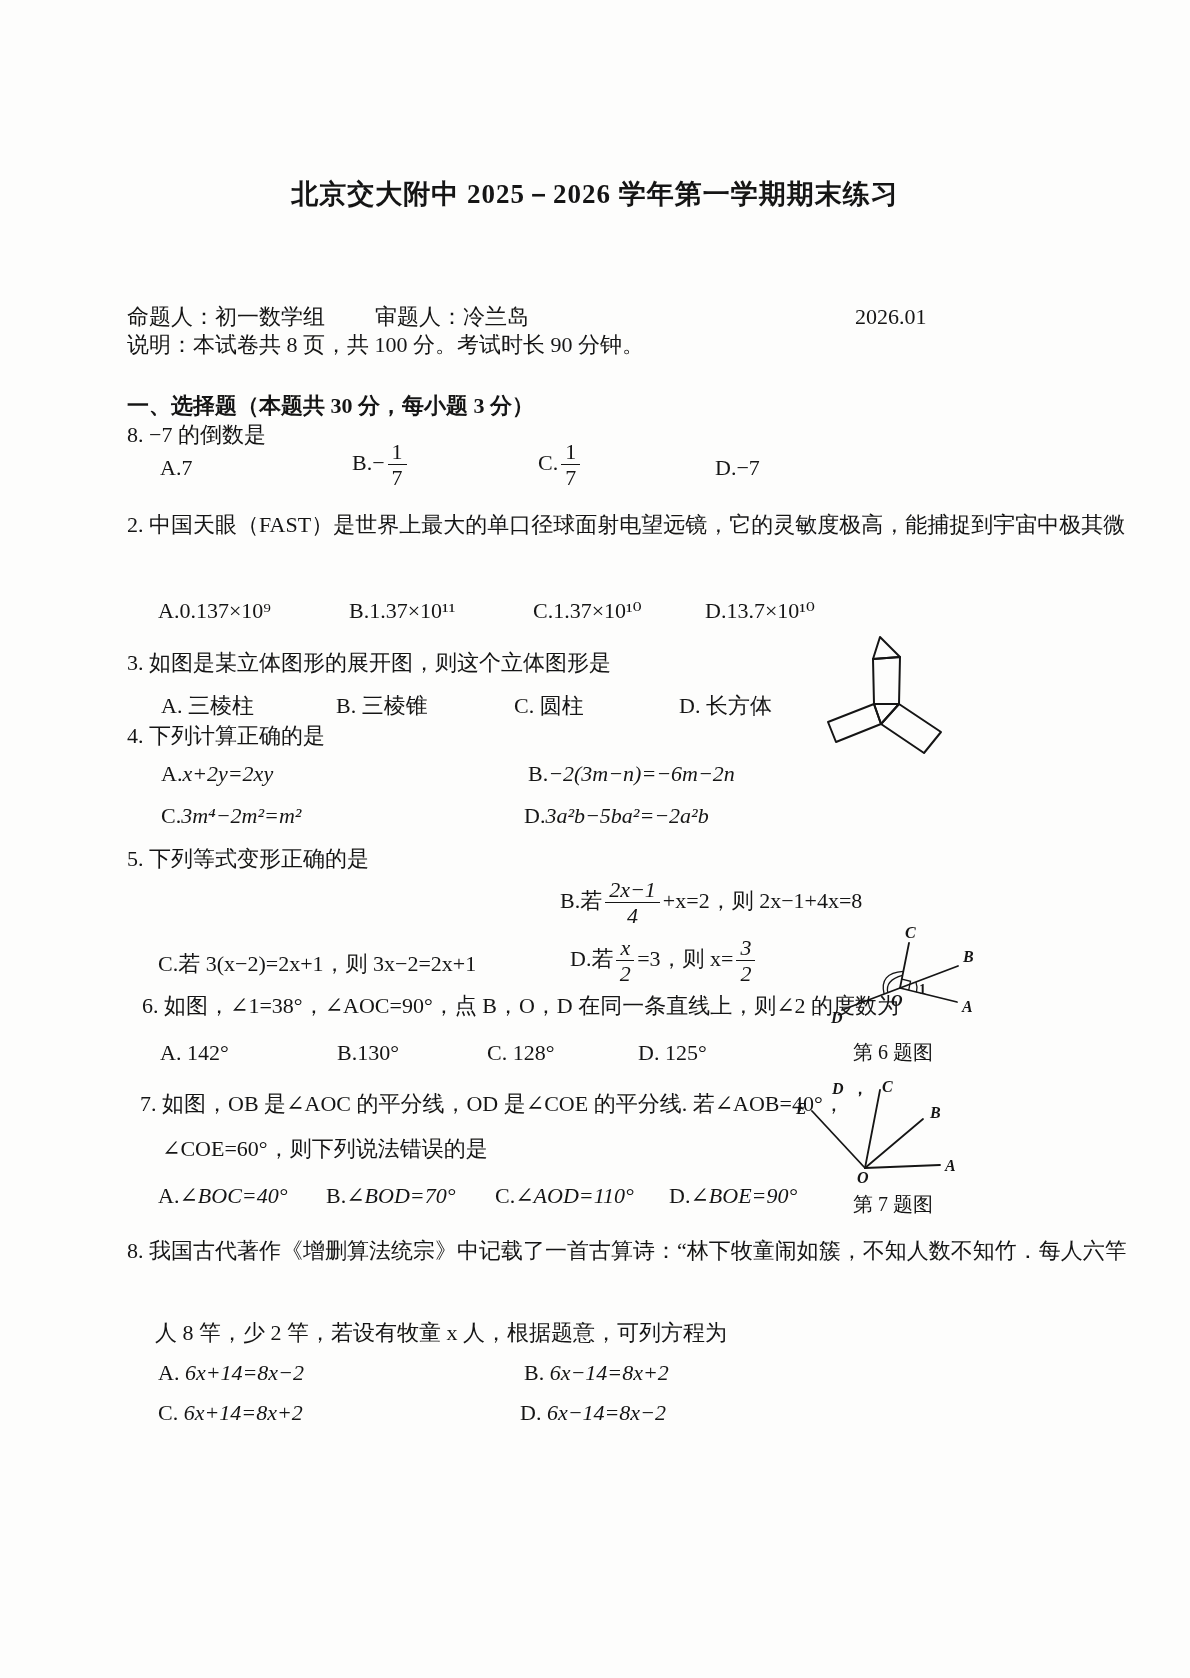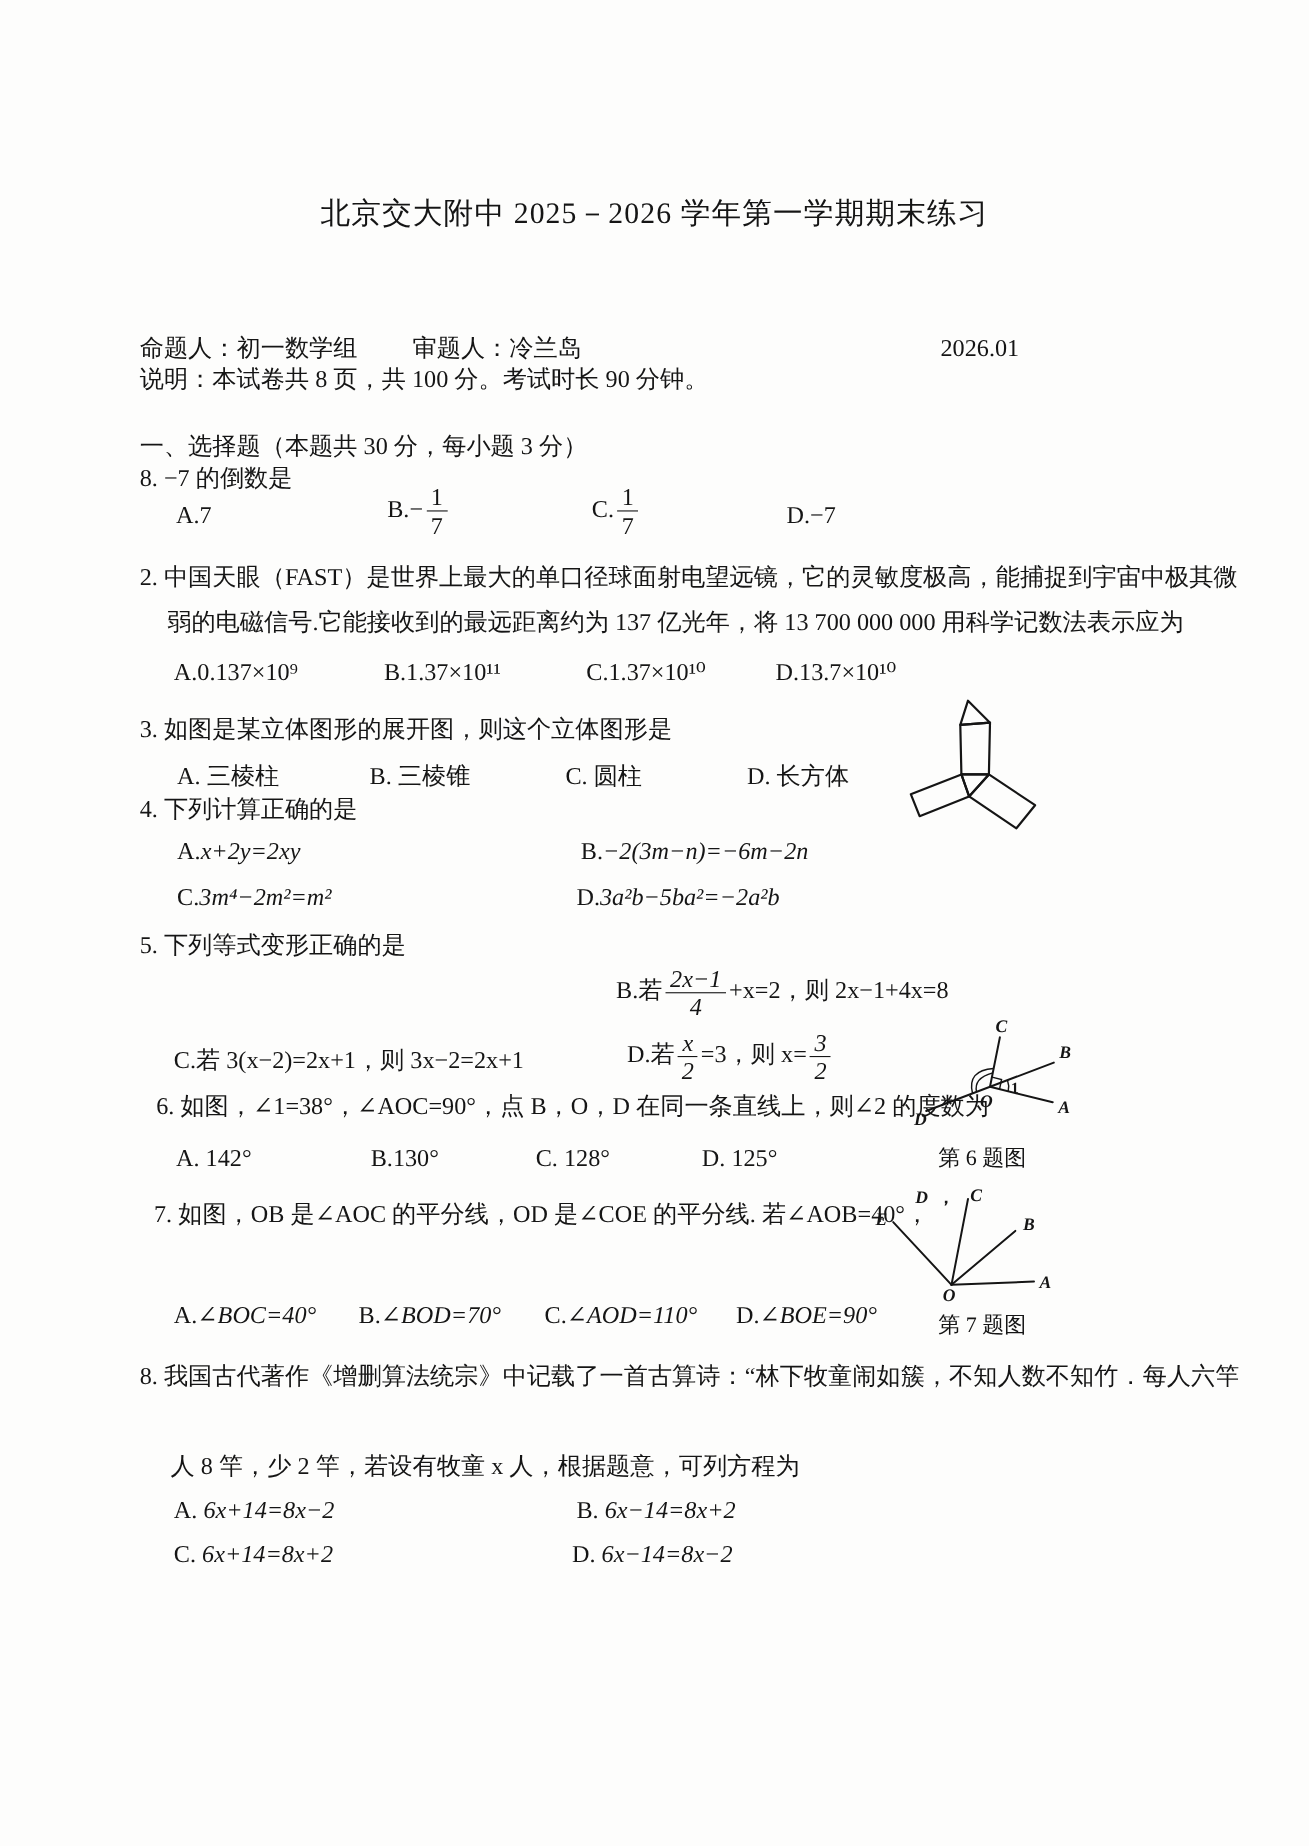--- a/index.html
+++ b/index.html
@@ -7,21 +7,21 @@
     position:relative;
     width:1190px;height:1678px;
     margin:0 auto;
     background:#fdfdfc;
     font-family:"Liberation Serif","DejaVu Serif",serif;
     color:#151515;
     overflow:hidden;
   }
   .row{position:absolute;white-space:nowrap;font-size:22px;line-height:1.25;}
   .center{left:0;width:1190px;text-align:center;}
-  .bold{font-weight:400;text-align:center;}
+  .bold{font-weight:700;text-align:center;}
   .title{font-size:27px;letter-spacing:1px;}
   .subtitle{font-size:30px;letter-spacing:3px;}
   .math{font-style:italic;}
   .opt{position:absolute;top:0;white-space:nowrap;}
   .frac{display:inline-flex;flex-direction:column;align-items:center;
         vertical-align:middle;margin:0 3px;line-height:1.05;text-align:center;}
   .frac .num{border-bottom:1.6px solid #151515;padding:0 4px 1px;}
   .frac .den{padding-top:1px;}
   svg{position:absolute;overflow:visible;}
   svg text{font-family:"Liberation Serif","DejaVu Serif",serif;font-size:16px;font-style:italic;font-weight:700;fill:#151515;}
@@ -49,21 +49,20 @@
           <span class="den">7</span>
         </span></span>
     <span class="opt" style="left:538px"><span>C.</span><span class="frac">
           <span class="num">1</span>
           <span class="den">7</span>
         </span></span>
     <span class="opt" style="left:715px;top:14px">D.−7</span>
   </div>
 
   <div class="row" style="left:127px;top:511px">2. 中国天眼（FAST）是世界上最大的单口径球面射电望远镜，它的灵敏度极高，能捕捉到宇宙中极其微</div>
-  <div class="row" style="left:152px;top:552px">弱的电磁信号.它能接收到的最远距离约为 137 亿光年，将 13 700 000 000 用科学记数法表示应为</div>
   <div class="row" style="left:0;top:597px;width:1190px">
     <span class="opt" style="left:158px">A.0.137×10⁹</span>
     <span class="opt" style="left:349px">B.1.37×10¹¹</span>
     <span class="opt" style="left:533px">C.1.37×10¹⁰</span>
     <span class="opt" style="left:705px">D.13.7×10¹⁰</span>
   </div>
 
   <div class="row" style="left:127px;top:649px">3. 如图是某立体图形的展开图，则这个立体图形是</div>
   <div class="row" style="left:0;top:692px;width:1190px">
     <span class="opt" style="left:161px">A. 三棱柱</span>
@@ -149,20 +148,21 @@
     <text x="44" y="22">D</text>
     <text x="64" y="22" style="font-style:normal">，</text>
     <text x="94" y="20">C</text>
     <text x="8" y="42">E</text>
     <text x="142" y="46">B</text>
     <text x="157" y="99">A</text>
     <text x="69" y="111">O</text>
   </svg>
 
   <div class="row" style="left:140px;top:1090px">7. 如图，OB 是∠AOC 的平分线，OD 是∠COE 的平分线. 若∠AOB=40°，</div>
+  <div class="row" style="left:162px;top:1135px">∠COE=60°，则下列说法错误的是</div>
   <div class="row" style="left:0;top:1182px;width:1190px">
     <span class="opt" style="left:158px"><span>A.</span><span class="math">∠BOC=40°</span></span>
     <span class="opt" style="left:326px"><span>B.</span><span class="math">∠BOD=70°</span></span>
     <span class="opt" style="left:495px"><span>C.</span><span class="math">∠AOD=110°</span></span>
     <span class="opt" style="left:669px"><span>D.</span><span class="math">∠BOE=90°</span></span>
   </div>
   <div class="figcap" style="left:838px;top:1191px">第 7 题图</div>
 
   <div class="row" style="left:127px;top:1237px">8. 我国古代著作《增删算法统宗》中记载了一首古算诗：“林下牧童闹如簇，不知人数不知竹．每人六竿</div>
   <div class="row" style="left:155px;top:1319px">人 8 竿，少 2 竿，若设有牧童 x 人，根据题意，可列方程为</div>

